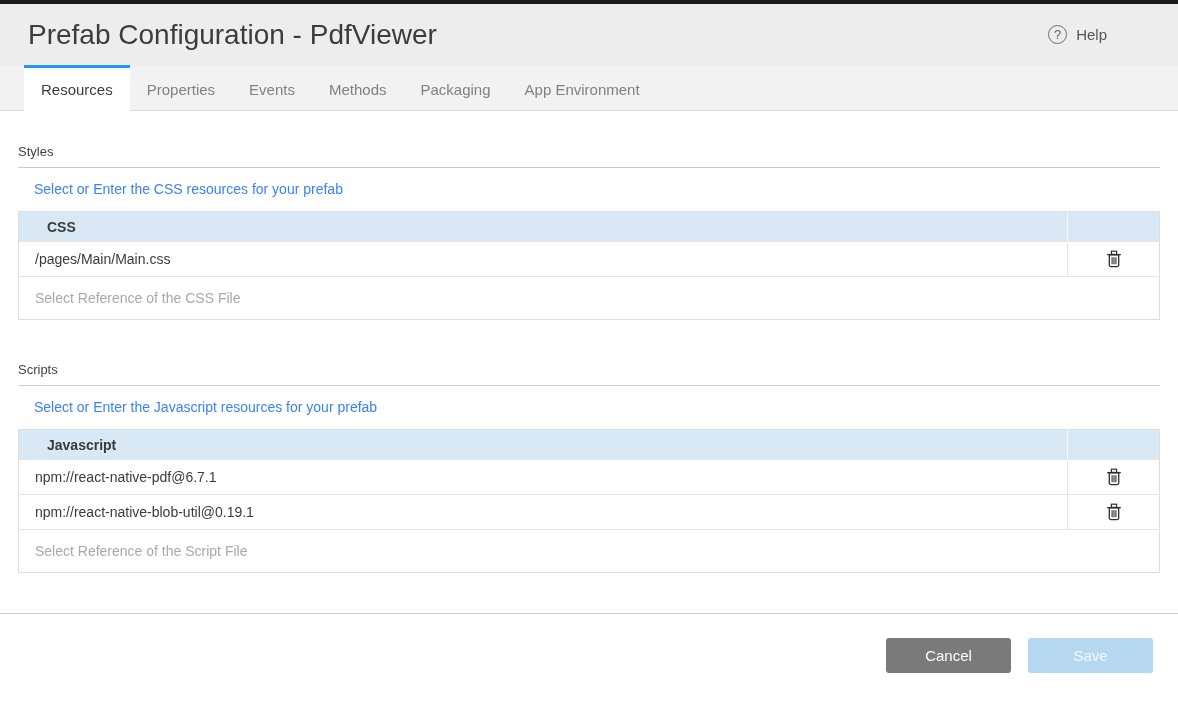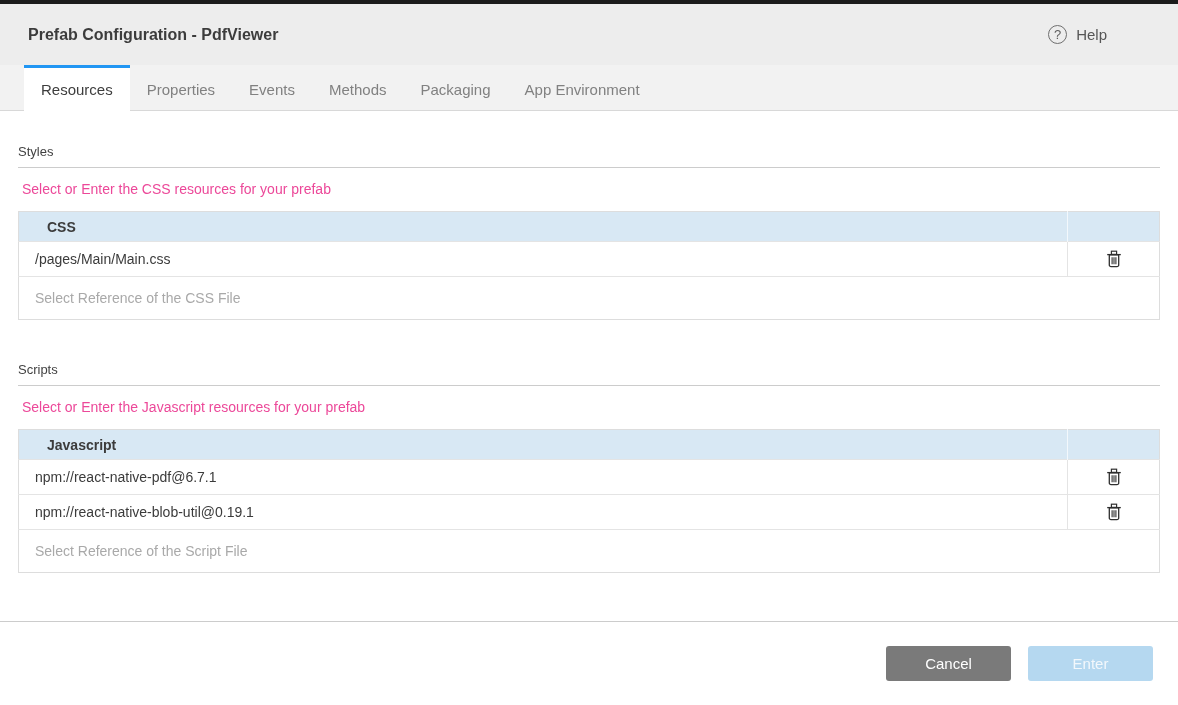--- a/index.html
+++ b/index.html
@@ -10,21 +10,21 @@
     background: #ffffff;
     position: relative;
     overflow: hidden;
   }
   .topbar { height: 4px; background: #1b1b1b; }
   .header {
     height: 61px; background: #ededed;
     display: flex; align-items: center; justify-content: space-between;
     padding: 0 65px 0 28px;
   }
-  .page-title { font-size: 16px; color: #3c3c3c; font-weight: 700; }
+  .page-title { font-size: 28px; color: #3c3c3c; font-weight: 400; }
   .help {
     display: flex; align-items: center; gap: 9px;
     color: #565656; font-size: 15px; cursor: pointer;
     background: none; border: 0; font-family: inherit;
   }
   .help-circle {
     width: 19px; height: 19px; border: 1.5px solid #6f6f6f; border-radius: 50%;
     display: inline-flex; align-items: center; justify-content: center;
     font-size: 13px; color: #5f5f5f; line-height: 1;
   }
@@ -46,21 +46,21 @@
     margin-bottom: -1px;
   }
   .content { padding: 0 18px; }
   .section-heading {
     margin: 40px 0 0 0;
     font-size: 13px; font-weight: 400; color: #424242;
     line-height: 20px; padding-bottom: 5px;
     border-bottom: 1px solid #cccccc;
   }
   .section:first-child .section-heading { margin-top: 31px; }
-  .section-desc { margin: 13px 0 14px 4px; font-size: 14px; color: #ec4899; }
+  .section-desc { margin: 13px 0 14px 16px; font-size: 14px; color: #3b82f6; }
   table.res-table {
     width: 100%; border-collapse: collapse;
     border: 1px solid #dddddd;
   }
   table.res-table th {
     height: 30px; background: #d8e8f4;
     text-align: left; padding: 0 28px;
     font-size: 14px; font-weight: 700; color: #3b3b3b;
   }
   table.res-table th.action-col { width: 92px; border-left: 1px solid #f3f8fc; }
@@ -71,21 +71,21 @@
   table.res-table td.action-cell { border-left: 1px solid #e4e4e4; text-align: center; padding: 0; }
   .delete-btn { background: none; border: 0; cursor: pointer; padding: 2px 4px; line-height: 0; }
   td.input-cell { padding: 4px !important; }
   .ref-input {
     width: 100%; height: 34px; border: 0; outline: none;
     padding: 0 12px; font-size: 14px; color: #333333;
     font-family: inherit; background: transparent;
   }
   .ref-input::placeholder { color: #a9a9a9; opacity: 1; }
   .footer {
-    position: absolute; left: 0; right: 0; bottom: 0;
+    position: absolute; left: 0; right: 0; bottom: 8px;
     height: 84px; background: #ffffff;
     border-top: 1px solid #cccccc;
     display: flex; align-items: center; justify-content: flex-end;
     gap: 17px; padding-right: 25px;
   }
   .btn {
     min-width: 125px; height: 35px; border: 0; border-radius: 3px;
     font-size: 15px; font-family: inherit; cursor: pointer;
   }
   .btn-cancel { background: #7a7a7a; color: #ffffff; }
@@ -203,14 +203,14 @@
           </td>
         </tr>
       </tbody>
     </table>
   </div>
 
 </div>
 
 <div class="footer">
   <button class="btn btn-cancel">Cancel</button>
-  <button class="btn btn-save">Enter</button>
+  <button class="btn btn-save">Save</button>
 </div>
 
 </body></html>

